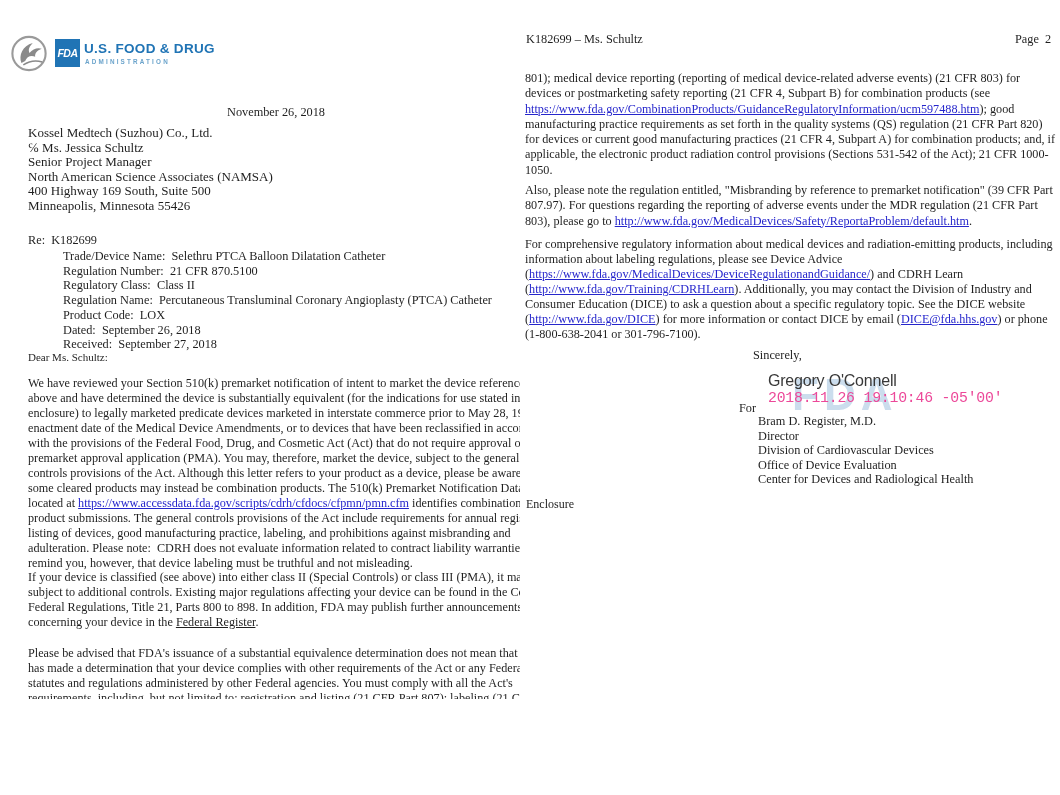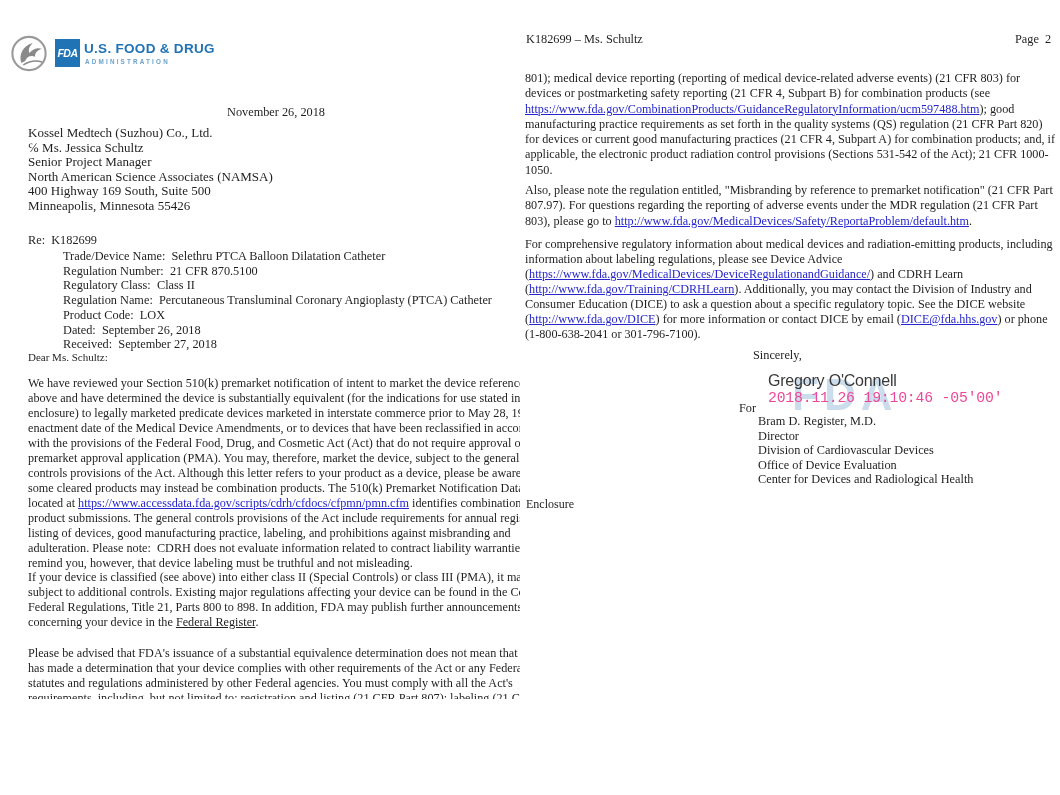--- a/index.html
+++ b/index.html
@@ -165,21 +165,21 @@
         <div class="line">801); medical device reporting (reporting of medical device-related adverse events) (21 CFR 803) for</div>
         <div class="line">devices or postmarketing safety reporting (21 CFR 4, Subpart B) for combination products (see</div>
         <div class="line"><span class="link">https://www.fda.gov/CombinationProducts/GuidanceRegulatoryInformation/ucm597488.htm</span>); good</div>
         <div class="line">manufacturing practice requirements as set forth in the quality systems (QS) regulation (21 CFR Part 820)</div>
         <div class="line">for devices or current good manufacturing practices (21 CFR 4, Subpart A) for combination products; and, if</div>
         <div class="line">applicable, the electronic product radiation control provisions (Sections 531-542 of the Act); 21 CFR 1000-</div>
         <div class="line">1050.</div>
       </div>
 
     <div class="p2-para2">
-        <div class="line">Also, please note the regulation entitled, "Misbranding by reference to premarket notification" (21 CFR Part</div>
+        <div class="line">Also, please note the regulation entitled, "Misbranding by reference to premarket notification" (39 CFR Part</div>
         <div class="line">807.97). For questions regarding the reporting of adverse events under the MDR regulation (21 CFR Part</div>
         <div class="line">803), please go to <span class="link">http://www.fda.gov/MedicalDevices/Safety/ReportaProblem/default.htm</span>.</div>
       </div>
 
     <div class="p2-para3">
         <div class="line">For comprehensive regulatory information about medical devices and radiation-emitting products, including</div>
         <div class="line">information about labeling regulations, please see Device Advice</div>
         <div class="line">(<span class="link">https://www.fda.gov/MedicalDevices/DeviceRegulationandGuidance/</span>) and CDRH Learn</div>
         <div class="line">(<span class="link">http://www.fda.gov/Training/CDRHLearn</span>). Additionally, you may contact the Division of Industry and</div>
         <div class="line">Consumer Education (DICE) to ask a question about a specific regulatory topic. See the DICE website</div>

